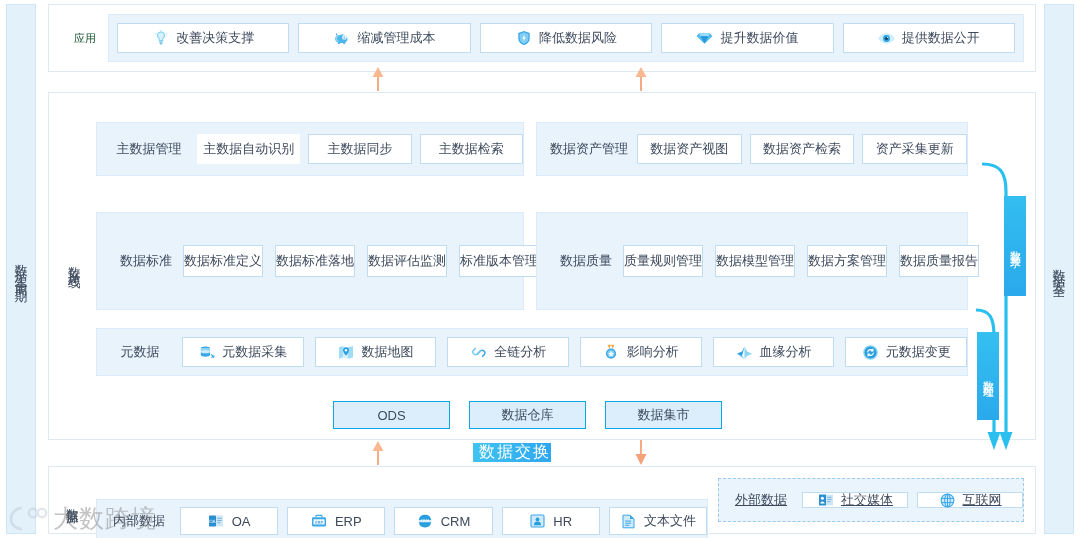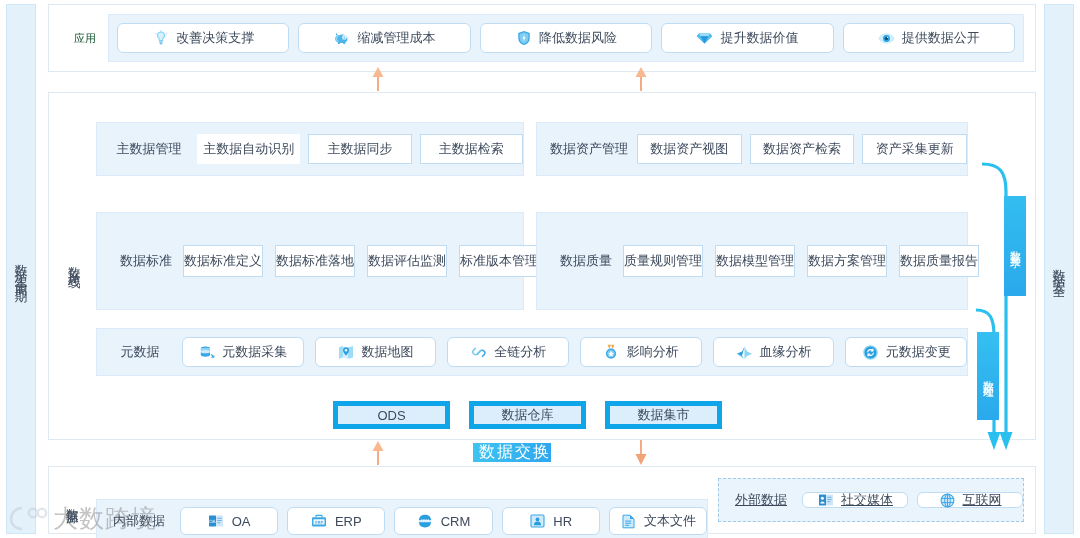--- a/index.html
+++ b/index.html
@@ -80,23 +80,23 @@
   .chip{
     background:#ffffff;
     border:1px solid #bfdcf2;
     box-sizing:border-box;
     display:flex;align-items:center;justify-content:center;
     font-size:13px;color:#3d4a5c;
     white-space:nowrap;
     flex:0 0 auto;
   }
   .chip.noborder{border:1px solid transparent;background:#ffffff;}
-  .chip.icon-chip{gap:7px;border-radius:6px;}
+  .chip.icon-chip{gap:7px;}
   .chip.store{
-    background:#dceefb;border:5px solid #0ea5e9;
+    background:#dceefb;border:1px solid #0ea5e9;
   }
 
   .icon{
     flex:0 0 auto;
     width:17px;height:17px;
     display:inline-flex;align-items:center;justify-content:center;
   }
   .icon svg{display:block;}
 
   

